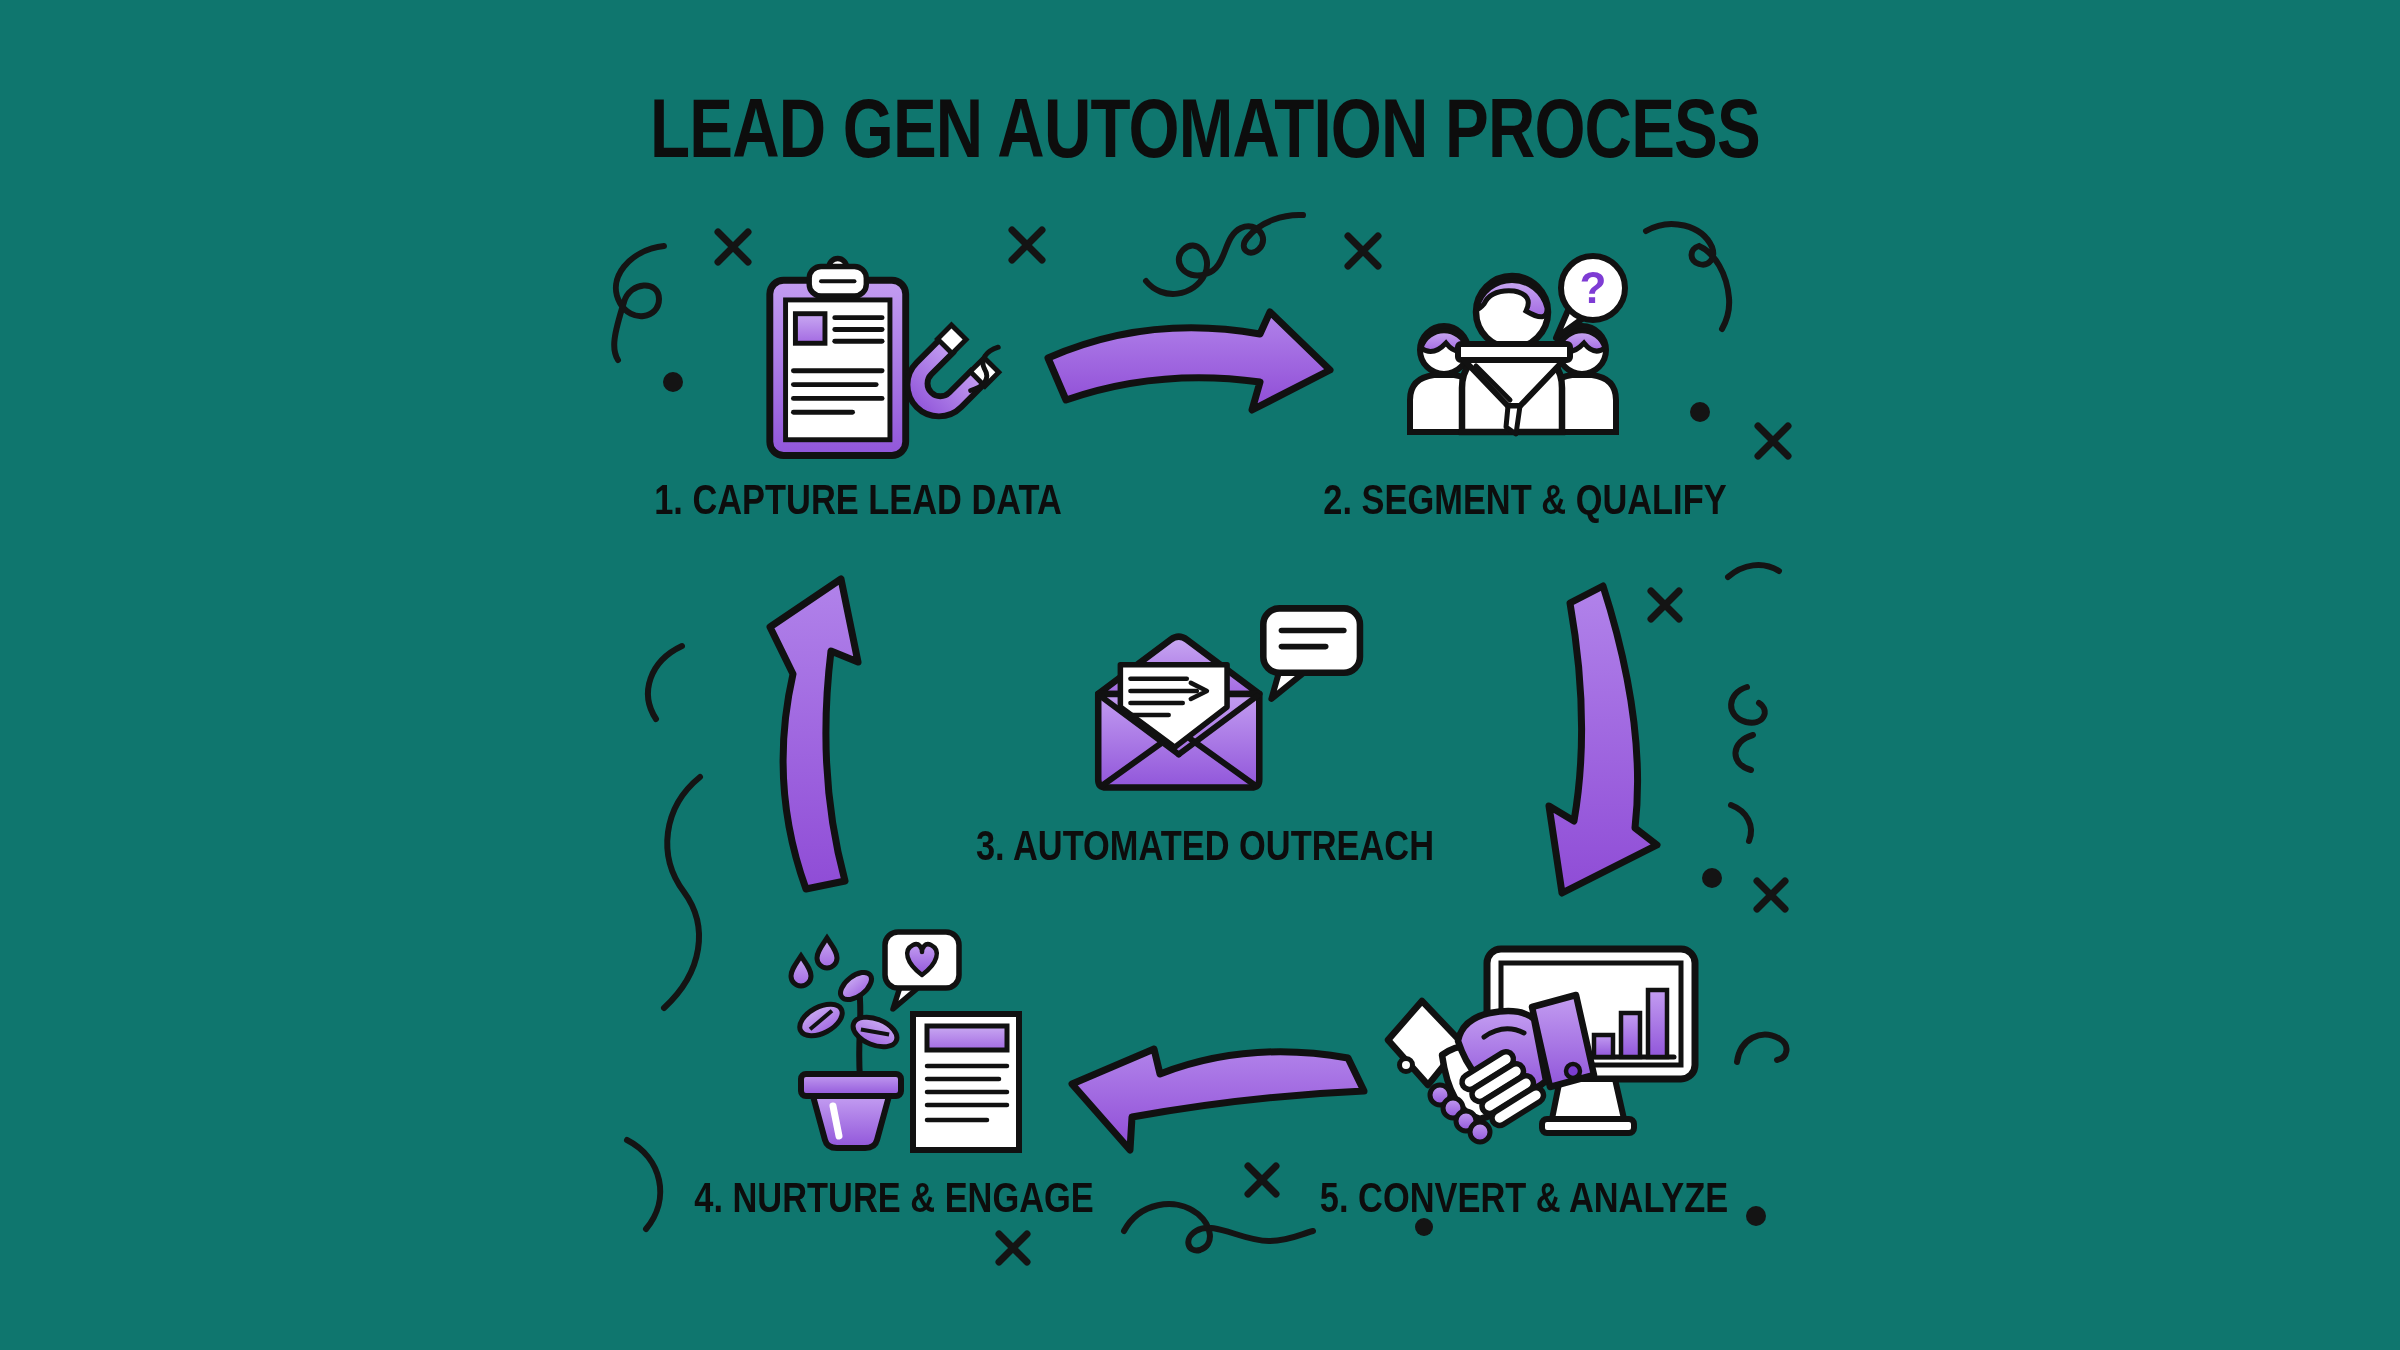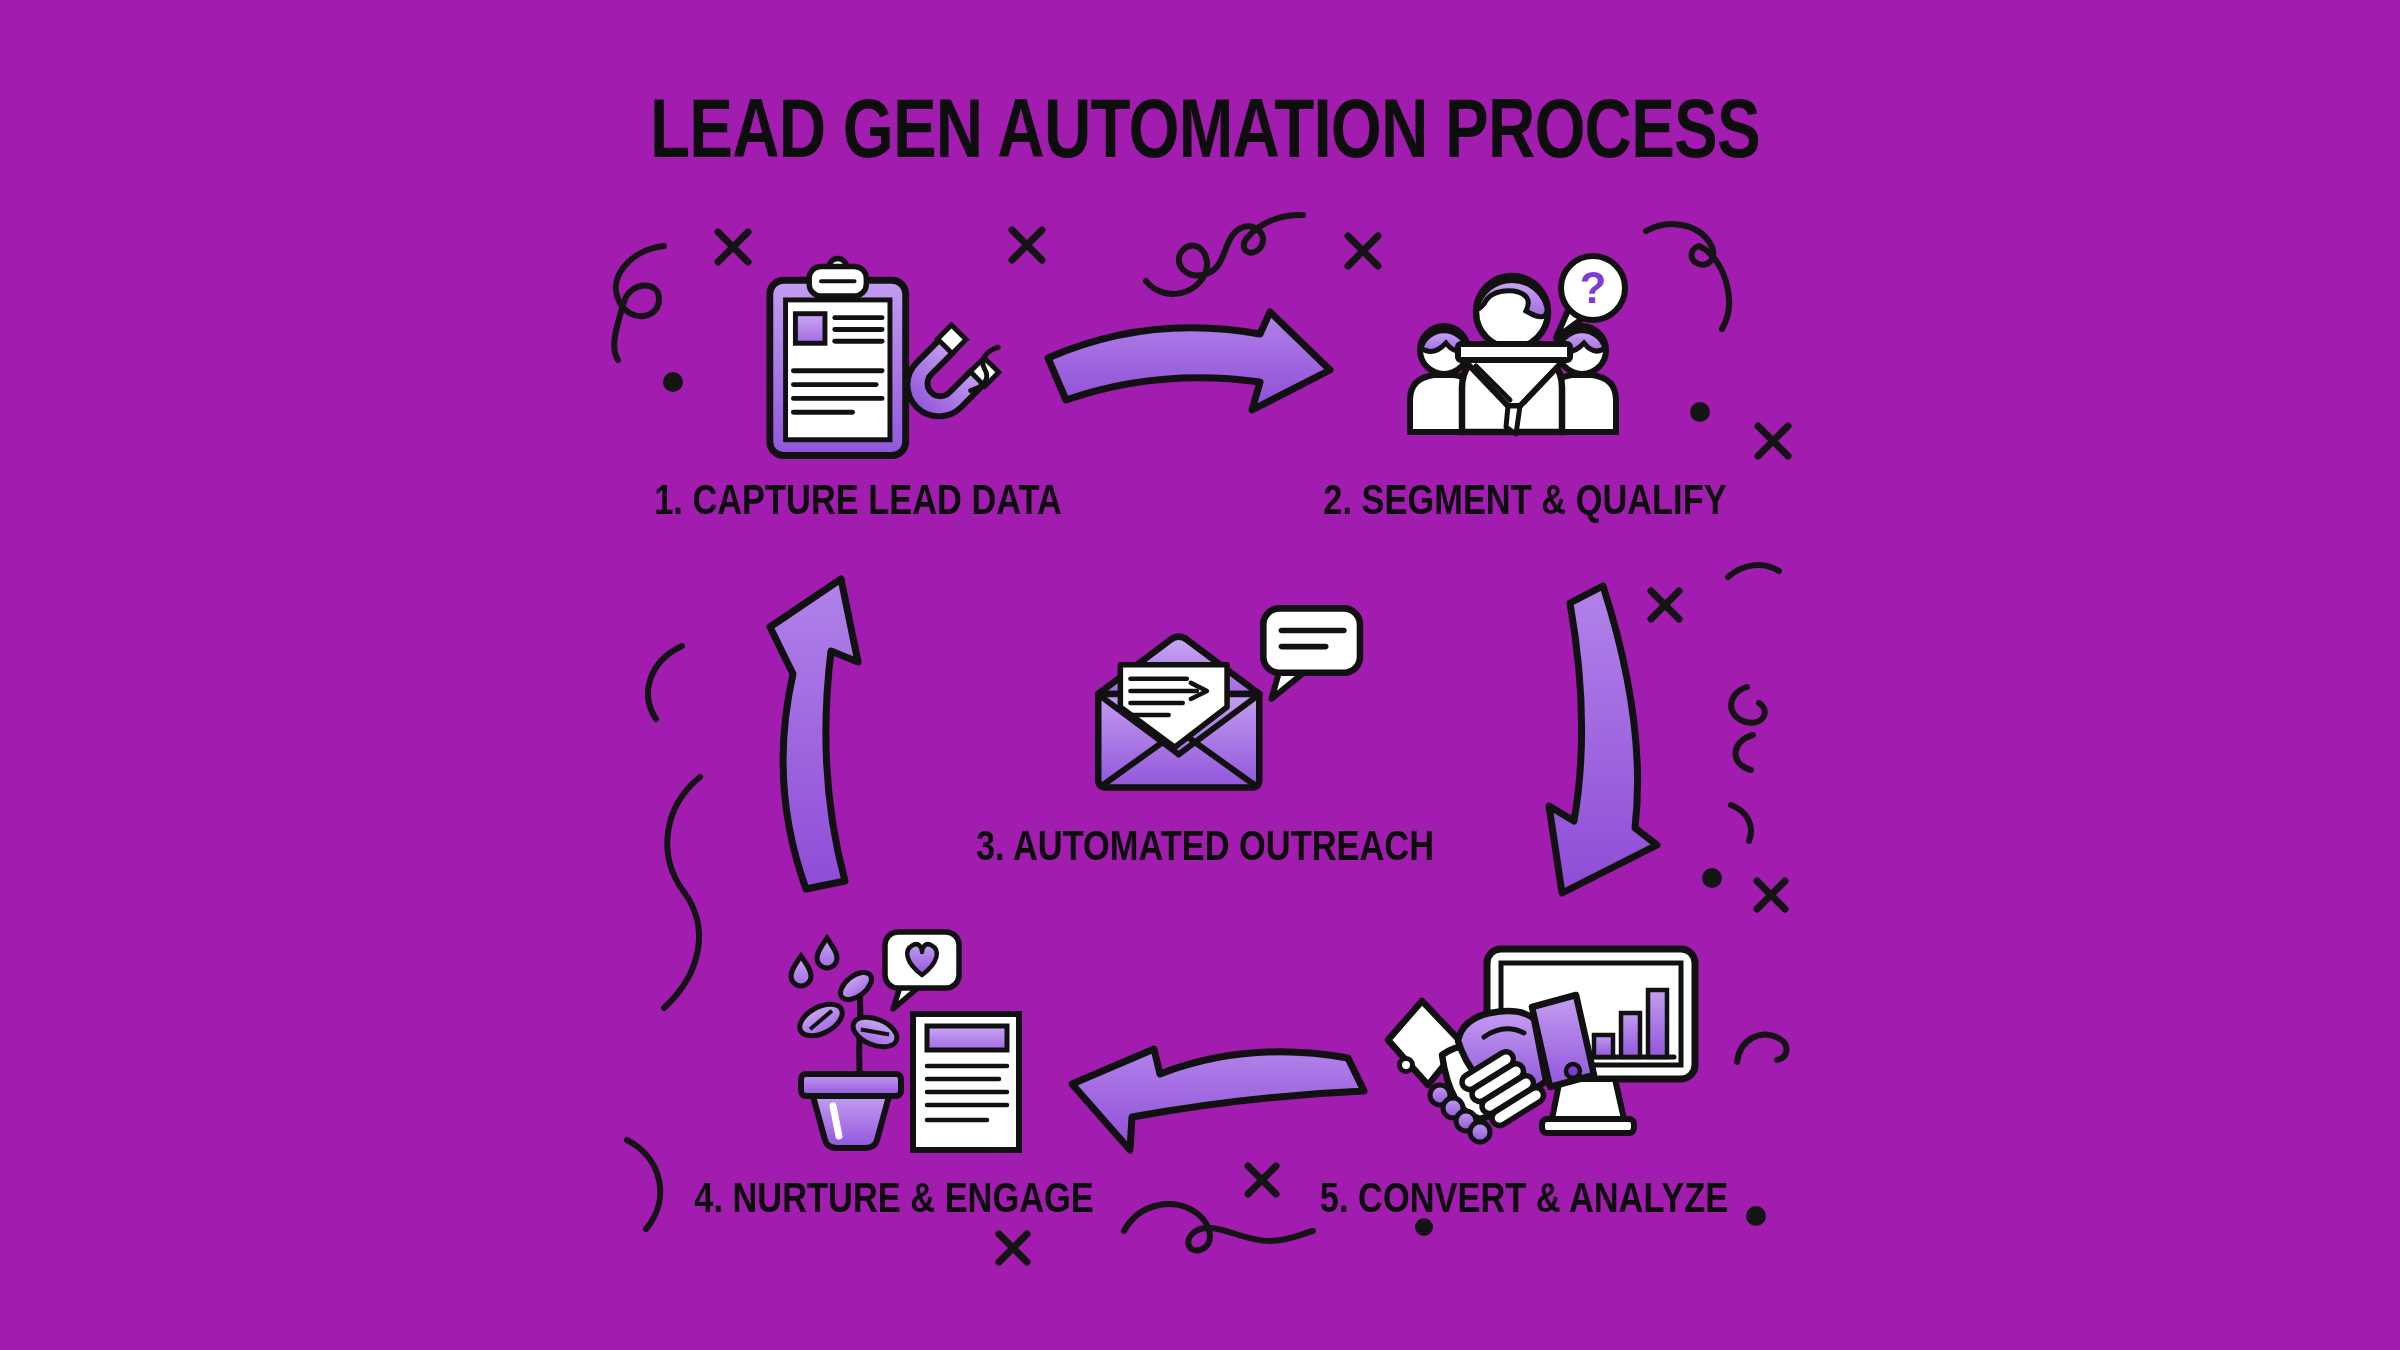--- a/index.html
+++ b/index.html
@@ -1,17 +1,17 @@
 <!DOCTYPE html>
 <html><head>
 <meta charset="utf-8">
 <style>
   html,body{margin:0;padding:0;background:#ffffff;}
   .canvas{
-    position:relative;width:2400px;height:1350px;background:#a21caf;overflow:hidden;
+    position:relative;width:2400px;height:1350px;background:#0f766e;overflow:hidden;
     font-family:"Liberation Sans",sans-serif;color:#0d0d0d;
   }
   .title{
     position:absolute;left:1205px;top:86px;margin:0;
     font-size:84px;font-weight:bold;white-space:nowrap;line-height:1;
     transform:translateX(-50%) scaleX(0.78);letter-spacing:-1px;color:#0d0d0d;
   }
   .step-label{
     position:absolute;font-size:43px;font-weight:bold;white-space:nowrap;line-height:1;
     transform:translateX(-50%) scaleX(0.8);letter-spacing:0px;color:#0d0d0d;

